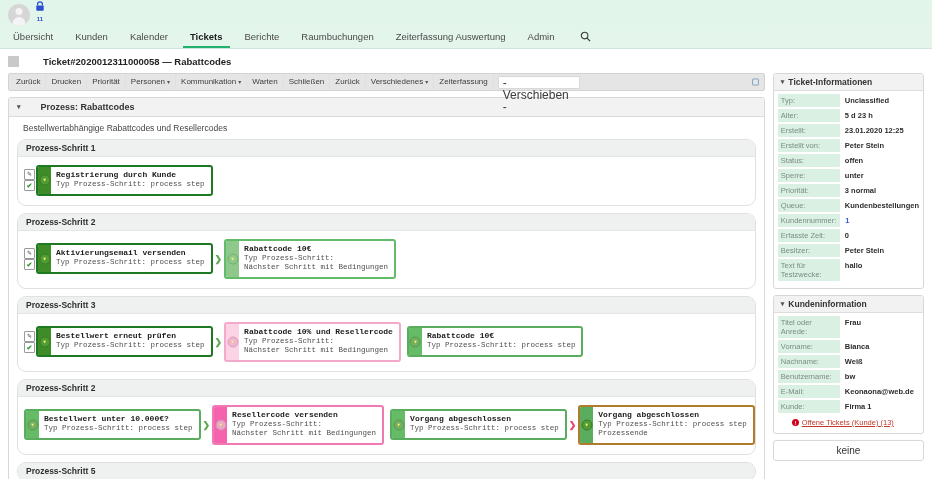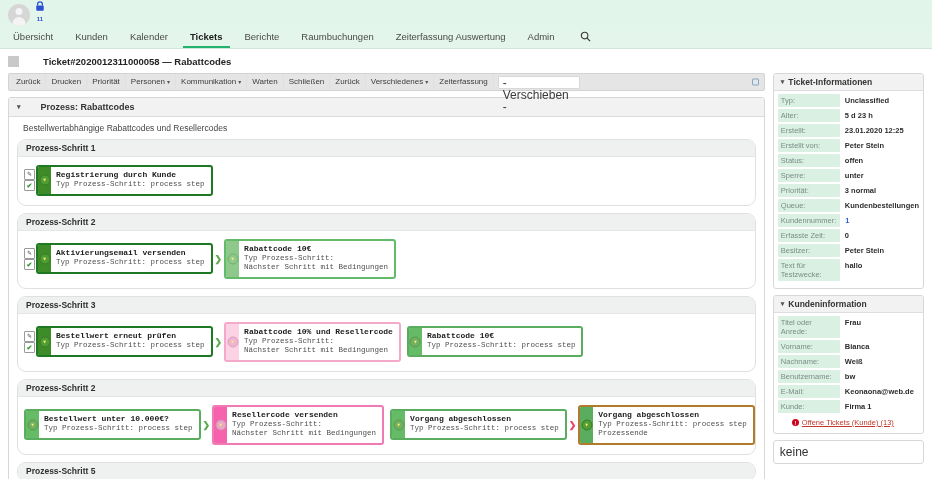--- a/index.html
+++ b/index.html
@@ -233,21 +233,21 @@
   }
   .red-dot {
     width:7px; height:7px; border-radius:50%; background:#d0021b;
     position:relative; flex:0 0 auto;
   }
   .red-dot::after {
     content:"!"; position:absolute; left:50%; top:50%;
     transform:translate(-50%,-50%); color:#fff; font-size:5px; font-weight:bold;
   }
   .open-tickets a { color:#c0392b; text-decoration:underline; cursor:pointer; }
-  .widget-plain { padding:4px 6px; font-size:12px; color:#333; }
+  .widget-plain { padding:4px 6px; font-size:10px; color:#333;text-align:center; }
 </style>
 </head>
 <body>
 
 <div class="header">
   <div class="avatar-wrap">
     <div class="avatar"></div>
   </div>
   <div class="lock-wrap">
     <span class="lock-icon">

